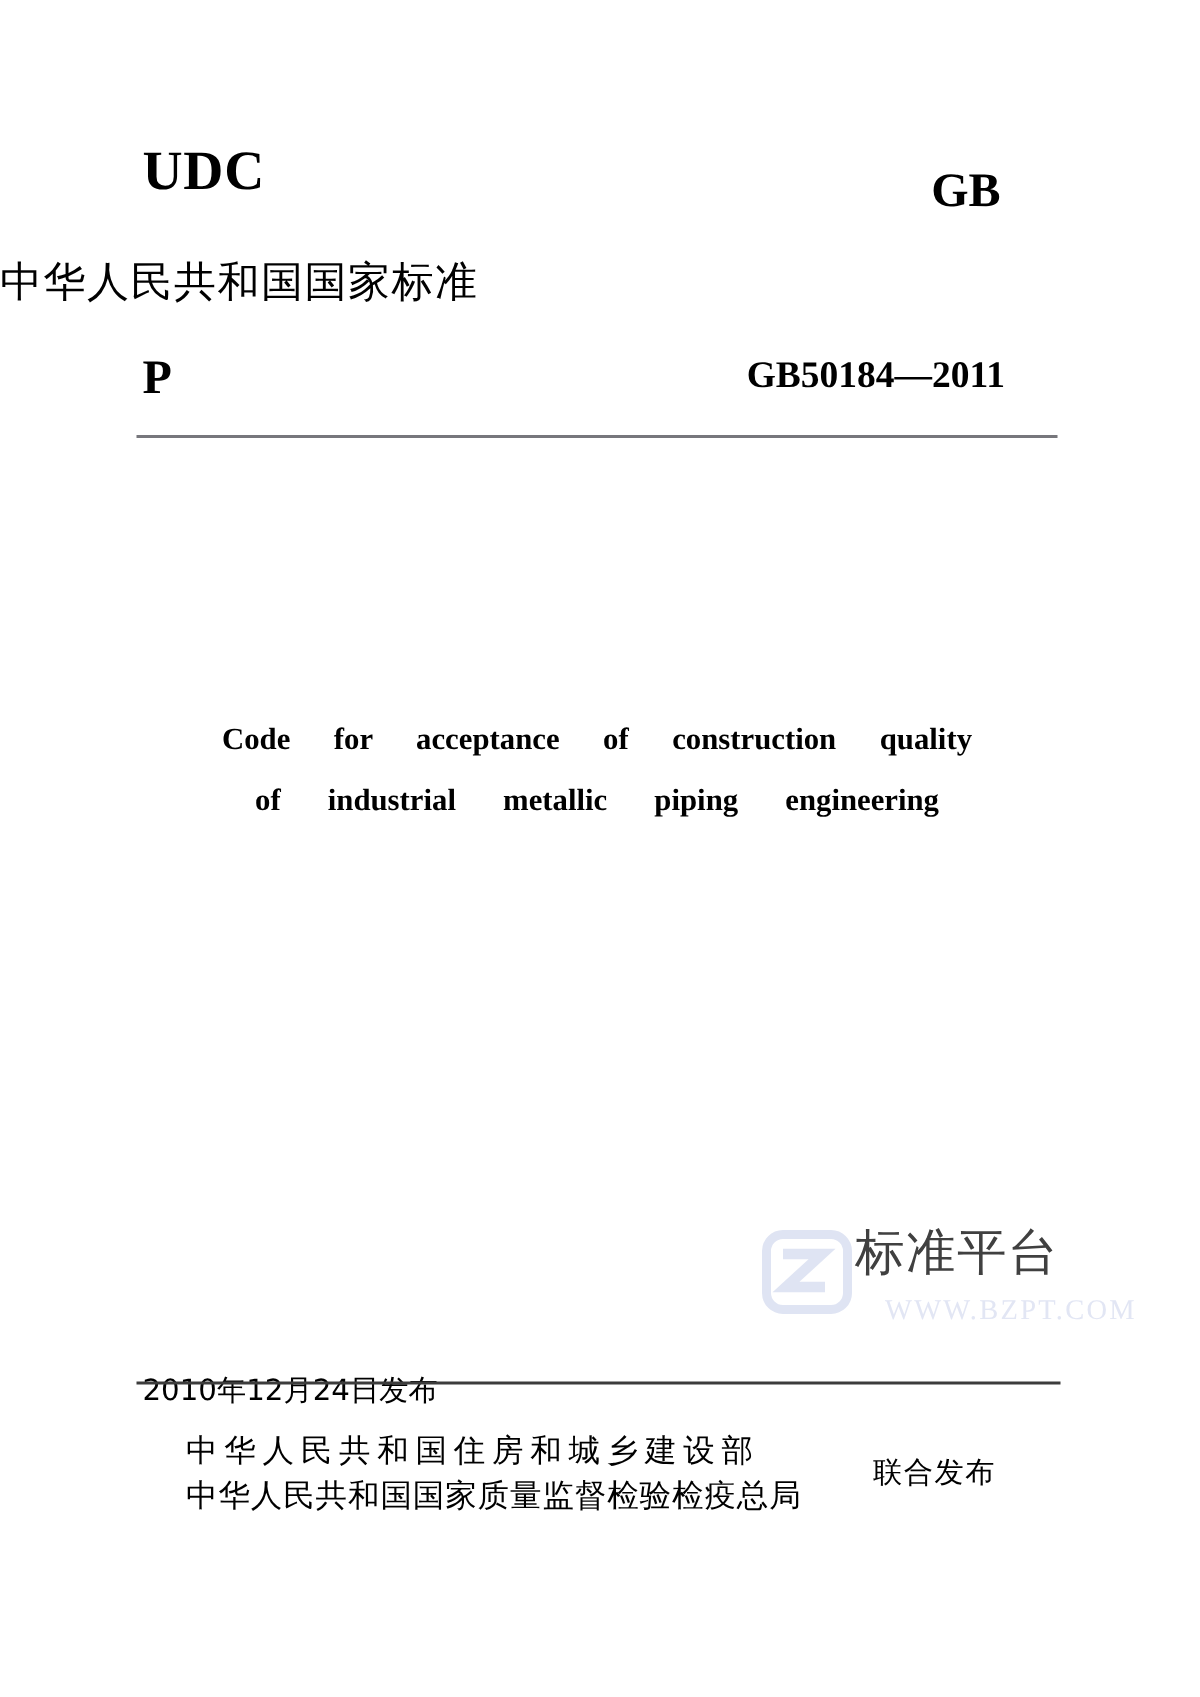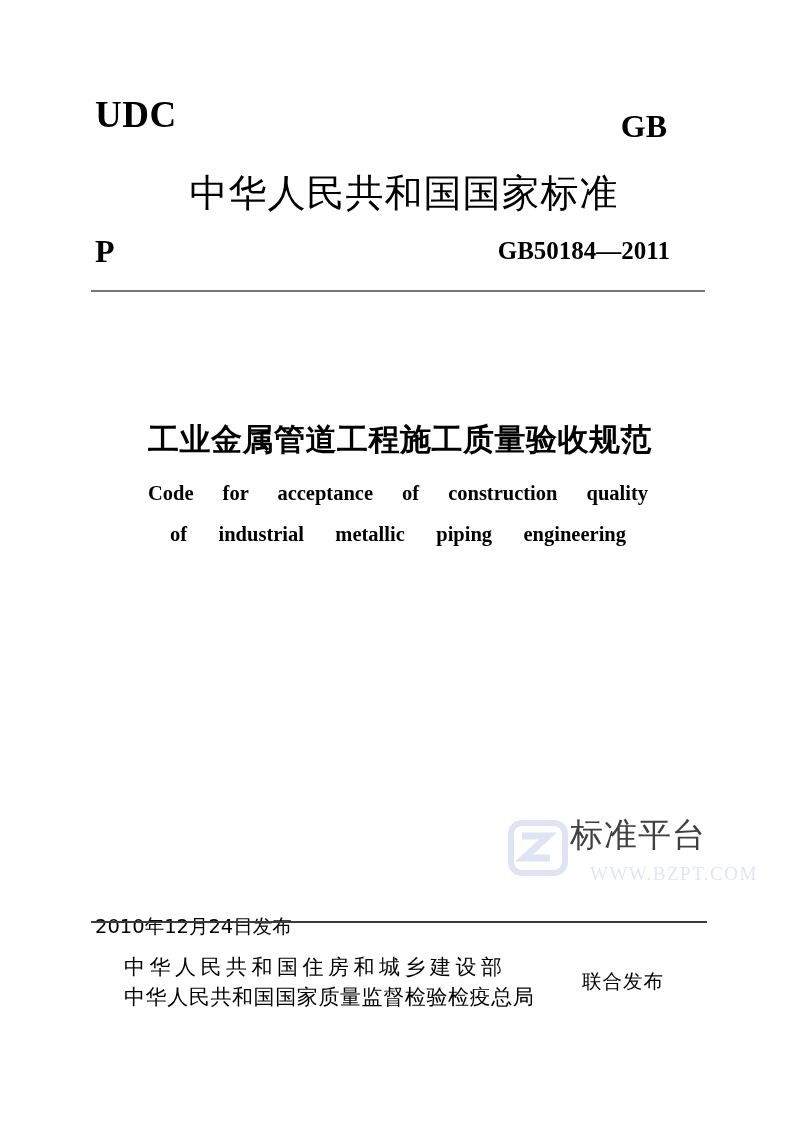--- a/index.html
+++ b/index.html
@@ -45,28 +45,26 @@
     line-height: 1;
     font-family: "Liberation Serif", "DejaVu Serif", serif;
   }
   .gb-mark span { padding-right: 38px; }
 
   .national-standard {
     position: absolute;
     left: 0;
     right: 0;
     top: 170px;
-    text-align: center;
-    font-size: 38px;
+    font-size: 28px;
     line-height: 1.25;
     font-family: "DejaVu Sans", "Liberation Sans", sans-serif;
     letter-spacing: 1px;
     padding-right: 28px;
     box-sizing: border-box;
-    padding-left: 36px;
   }
 
   .p-mark {
     position: absolute;
     left: 95px;
     top: 235px;
     font-size: 32px;
     font-weight: bold;
     line-height: 1;
     font-family: "Liberation Serif", "DejaVu Serif", serif;
@@ -242,21 +240,20 @@
   <div class="national-standard">中华人民共和国国家标准</div>
 
   <div class="p-mark">P</div>
 
   <div class="std-number">
     <span>GB50184—2011</span>
   </div>
 
   <div class="rule-top"></div>
 
-  <div class="title-cn">工业金属管道工程施工质量验收规范</div>
 
   <div class="title-en">
     <span class="line l1">Code for acceptance of construction quality</span>
     <span class="line l2">of industrial metallic piping engineering</span>
   </div>
 
   <div class="watermark">
     <svg class="wm-logo" viewBox="0 0 60 56" aria-hidden="true">
       <rect x="3" y="3" width="54" height="50" rx="11" ry="11" fill="none" stroke="#dfe4f3" stroke-width="6"></rect>
       <path d="M14 16 L40 16 L16 38 L42 38" fill="none" stroke="#dfe4f3" stroke-width="7" stroke-linejoin="miter" stroke-linecap="butt"></path>

